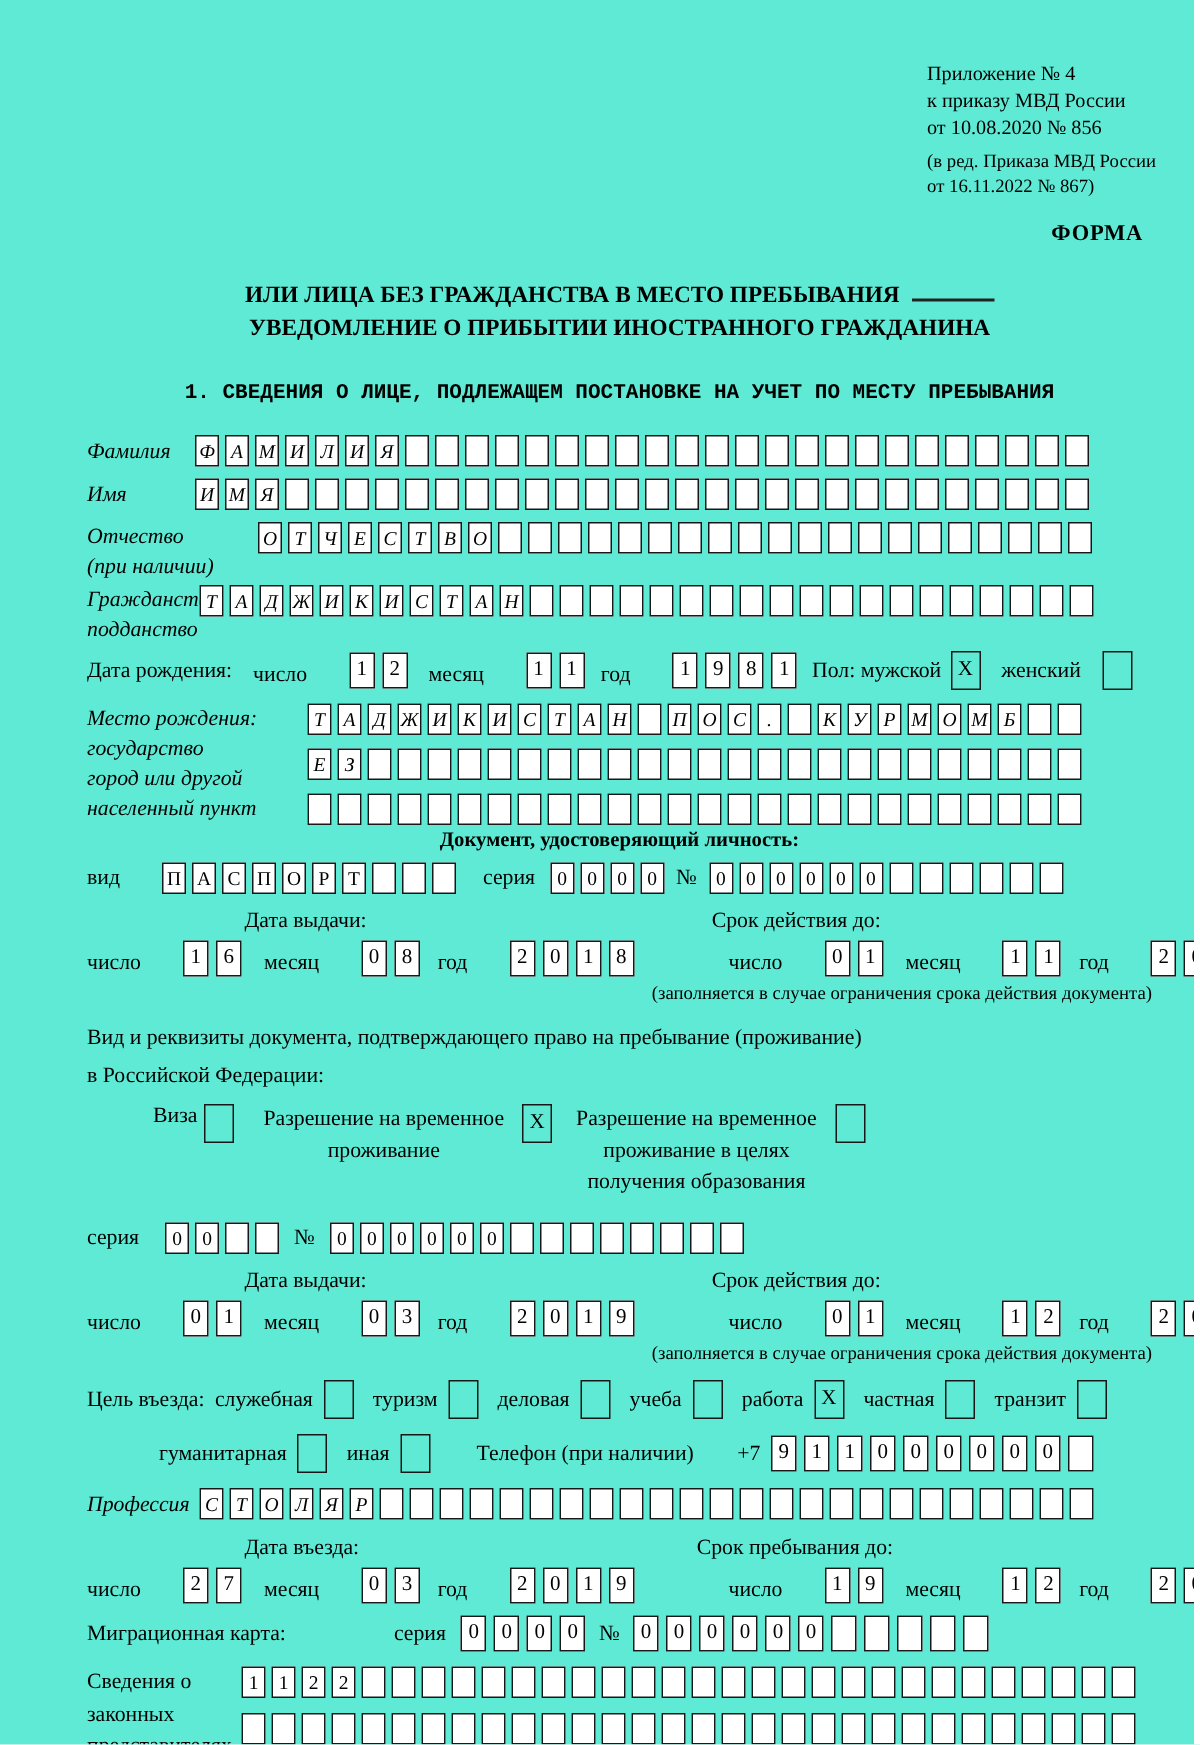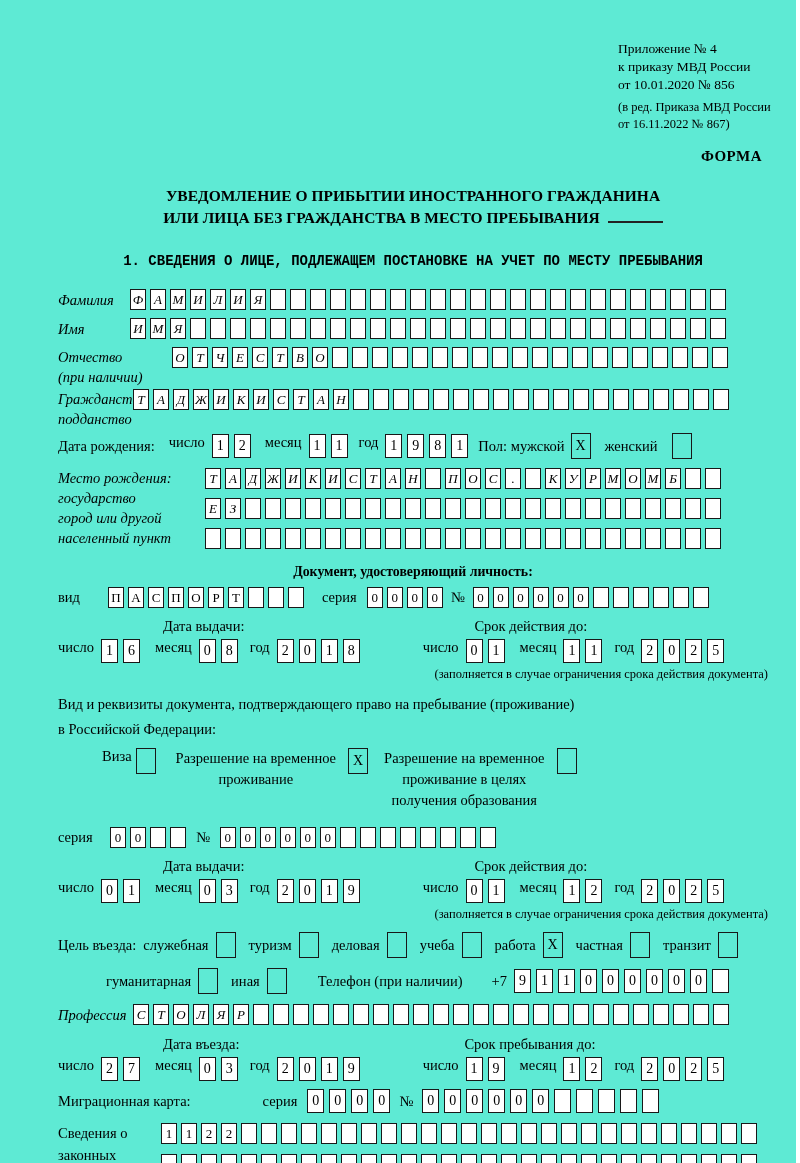--- a/index.html
+++ b/index.html
@@ -25,21 +25,21 @@
   .boxes{display:inline-flex;flex:none;}
   .bx{flex:none;display:inline-block;width:14px;height:19px;border:1.6px solid #181818;
       margin-right:4px;text-align:center;line-height:19px;font-size:13px;background:#fff;}
   .dsz .bx{width:15px;height:22px;line-height:22px;font-size:14px;margin-right:5px;}
   .cb{flex:none;display:inline-block;width:18px;height:24px;border:1.7px solid #181818;
       text-align:center;line-height:24px;font-size:14px;}
   .mb{margin-bottom:9px;}
   
   .dhead{display:flex;font-size:14.5px;margin:10px 0 4px 0;}
   .dgrow{display:flex;align-items:center;margin-bottom:4px;}
-  .dg{display:inline-flex;align-items:flex-start;}
+  .dg{display:inline-flex;align-items:flex-end;gap:21px;}
   .dlbl{margin:0 7px 0 0;}
   .note{text-align:right;font-size:12.5px;margin:3px 0 10px 0;}
   .para{line-height:25px;margin-bottom:4px;}
   
   .permits{display:flex;align-items:flex-start;margin:6px 0 16px 0;}
   .pgroup{display:flex;align-items:flex-start;margin-left:44px;}
   .plines{text-align:center;line-height:21px;}
   .purpose{display:flex;align-items:center;margin-bottom:10px;flex-wrap:nowrap;}
   .purpose .t{margin-right:7px;}
   .purpose .g{margin-right:13px;display:inline-flex;align-items:center;}
@@ -48,35 +48,35 @@
   .replbl{width:103px;flex:none;line-height:21.5px;}
 </style>
 </head>
 <body>
 
 <div class="page">
 
   <div class="annex">
     <div>Приложение № 4</div>
     <div>к приказу МВД России</div>
-    <div>от 10.01.2020 № 856</div>
+    <div>от 10.08.2020 № 856</div>
     <div class="sub">
       <div>(в ред. Приказа МВД России</div>
       <div>от 16.11.2022 № 867)</div>
     </div>
   </div>
 
   <div class="forma">ФОРМА</div>
 
   <div class="form">
     <div class="title">
-      <div>УВЕДОМЛЕНИЕ О ПРИБЫТИИ ИНОСТРАННОГО ГРАЖДАНИНА</div>
       <div>
         <span>ИЛИ ЛИЦА БЕЗ ГРАЖДАНСТВА В МЕСТО ПРЕБЫВАНИЯ</span><span class="title-underline"></span>
       </div>
+      <div>УВЕДОМЛЕНИЕ О ПРИБЫТИИ ИНОСТРАННОГО ГРАЖДАНИНА</div>
     </div>
 
     <div class="section-h">1. СВЕДЕНИЯ О ЛИЦЕ, ПОДЛЕЖАЩЕМ ПОСТАНОВКЕ НА УЧЕТ ПО МЕСТУ ПРЕБЫВАНИЯ</div>
 
     <div class="row">
       <span class="lbl w72">Фамилия</span>
       <span class="boxes">
           <span class="bx">Ф</span>
           <span class="bx">А</span>
           <span class="bx">М</span>
@@ -341,21 +341,21 @@
             <span class="bx"></span>
             <span class="bx"></span>
             <span class="bx"></span>
             <span class="bx"></span>
             <span class="bx"></span>
             <span class="bx"></span>
           </span>
       </span>
     </div>
 
-    <div style="text-align:center;font-weight:bold;font-size:13.8px;margin:15px 0 7px 0;">Документ, удостоверяющий личность:</div>
+    <div style="text-align:center;font-weight:bold;font-size:13.8px;margin:2px 0 7px 0;">Документ, удостоверяющий личность:</div>
 
     <div class="dgrow" style="margin-bottom:2px;">
       <span style="width:50px;">вид</span>
       <span class="boxes">
           <span class="bx">П</span>
           <span class="bx">А</span>
           <span class="bx">С</span>
           <span class="bx">П</span>
           <span class="bx">О</span>
           <span class="bx">Р</span>

